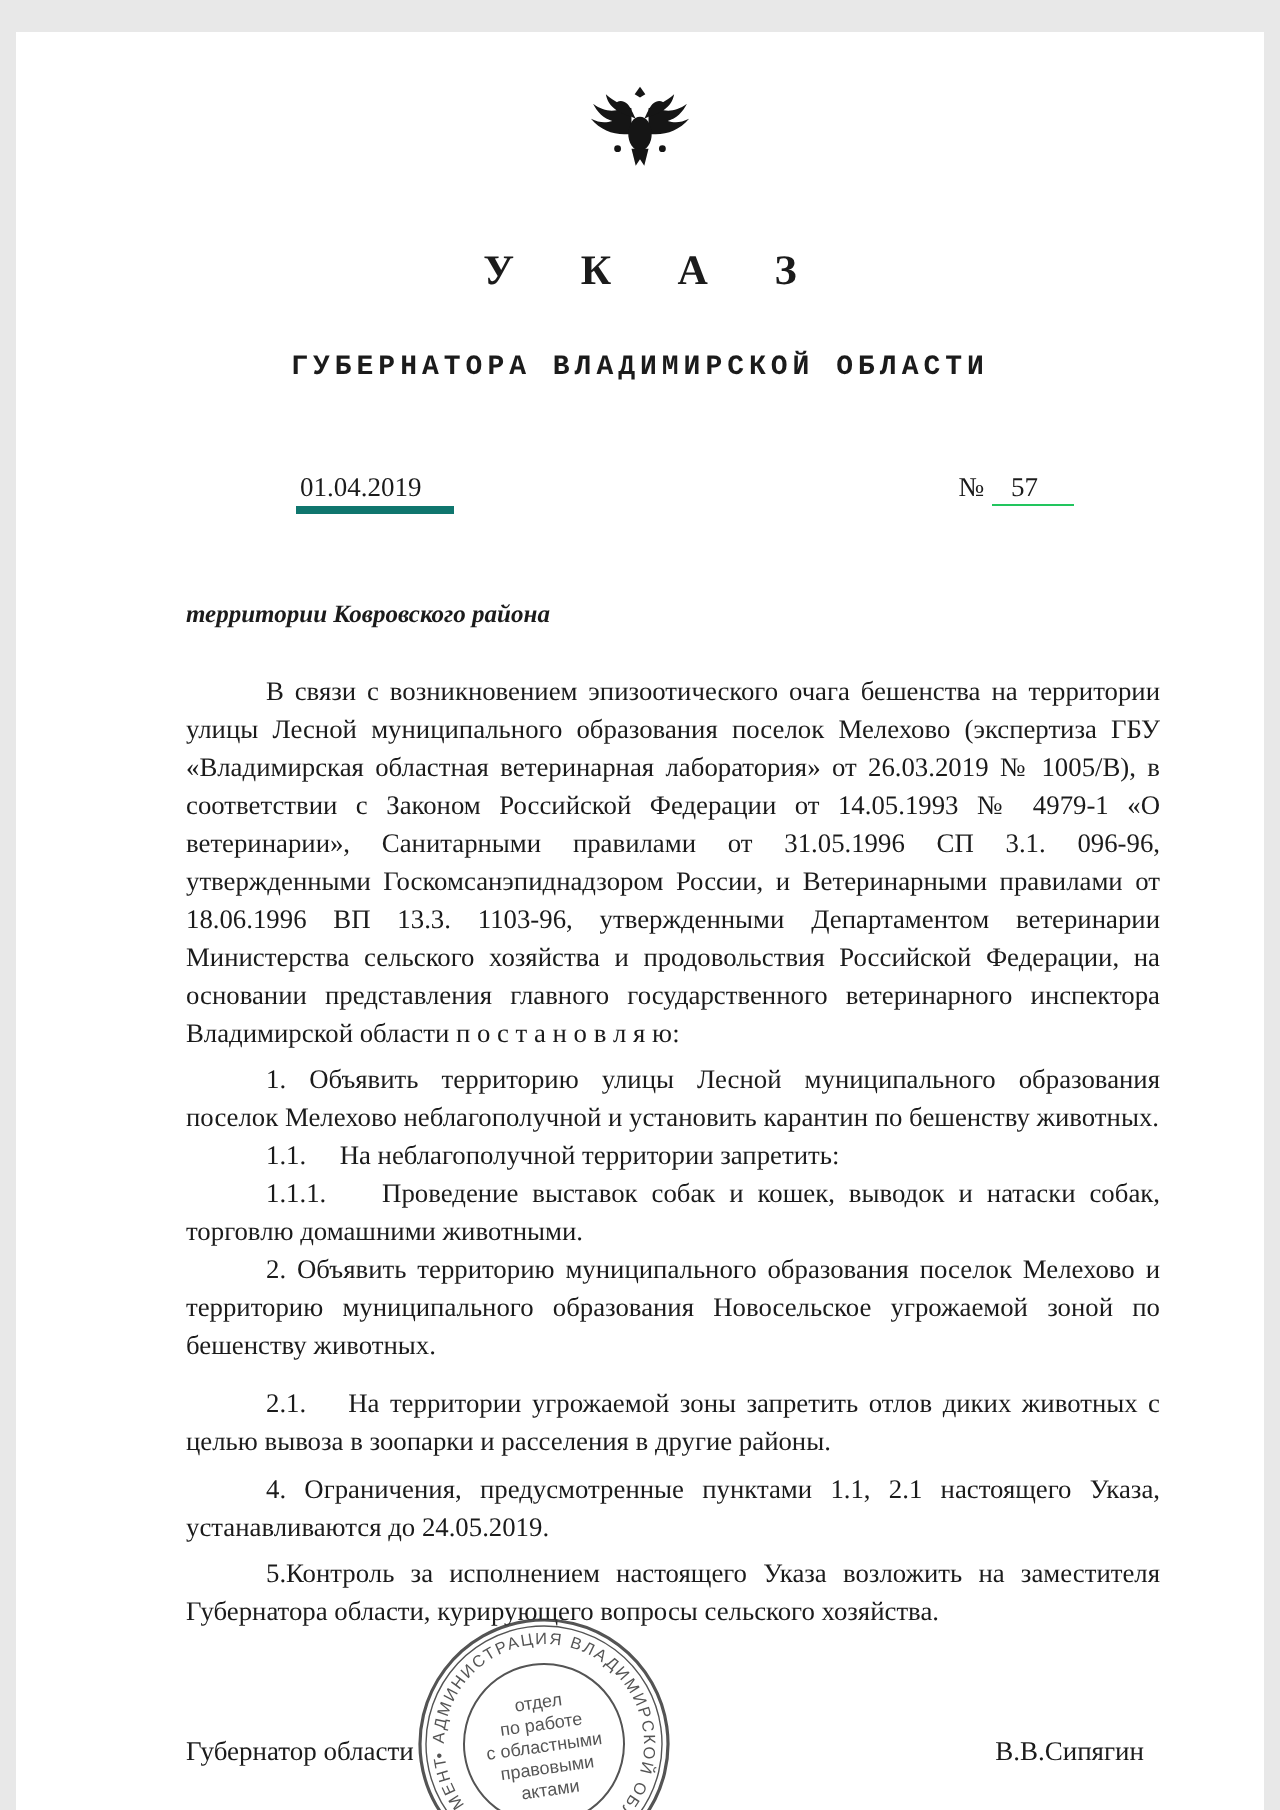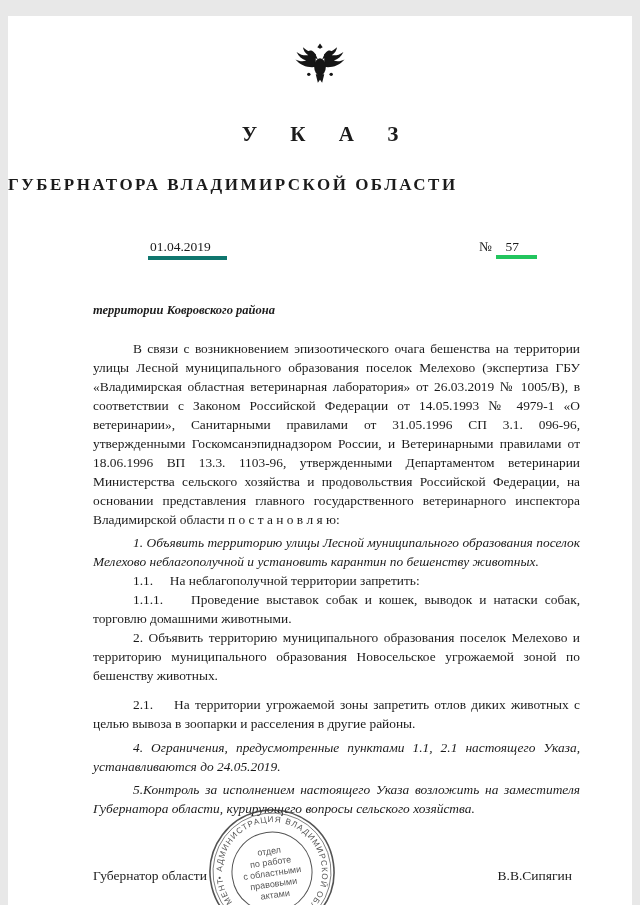--- a/index.html
+++ b/index.html
@@ -16,40 +16,41 @@
   .emblem svg { display:inline-block; }
   .doc-title {
     text-align:center;
     font-weight:bold;
     font-size:21px;
     letter-spacing:14px;
     margin-top:22px;
     padding-left:14px; 
   }
   .doc-subtitle {
-    text-align:left;
+    text-align:center;
     font-weight:bold;
-    font-size:17px;
+    font-size:14px;
     letter-spacing:2.5px;
     margin-top:28px;
+    font-family:Liberation Mono, monospace;
   }
   .meta-row {
     display:flex;
     justify-content:space-between;
     align-items:baseline;
     margin:44px 95px 0 140px;
     font-size:13.5px;
   }
   .u-line {
     border-bottom:4px solid #0f766e;
     padding:0 16px 1px 2px;
   }
   .num-wrap { white-space:nowrap; }
   .num-line {
-    border-bottom:4px solid #22c55e;
+    border-bottom:1px solid #22c55e;
     padding:0 18px 1px 10px;
   }
   .subject {
     margin:42px 300px 0 85px;
     font-size:12.5px;
     font-weight:bold;
     font-style:italic;
     line-height:1.35;
     text-align:justify;
   }
@@ -57,21 +58,21 @@
     margin:20px 52px 0 85px;
     font-size:13.4px;
     line-height:1.42;
     text-align:justify;
   }
   .body-text p {
     margin:0;
     text-indent:40px;
   }
   .body-text p.gap-lg { margin-top:10px; }
-  .body-text p.gap-sm { margin-top:4px;font-style:italic; }
+  .body-text p.gap-sm { margin-top:4px; }
   .signature {
     position:absolute;
     left:85px; right:60px; top:852px;
     display:flex;
     justify-content:space-between;
     align-items:baseline;
     font-size:13.5px;
     text-align:right;
   }
   .stamp {

